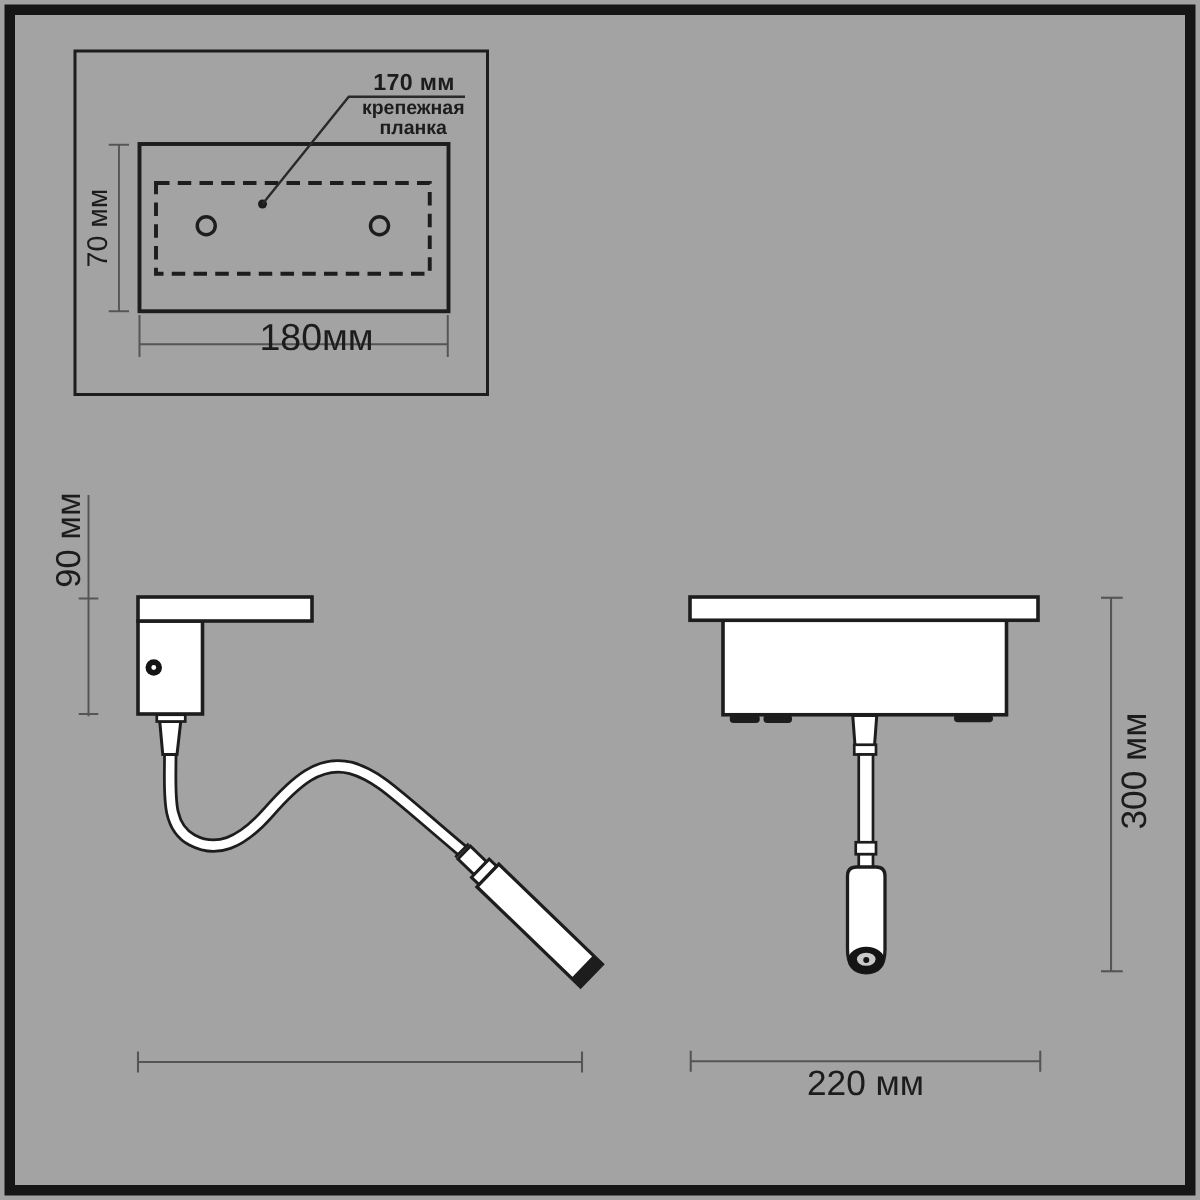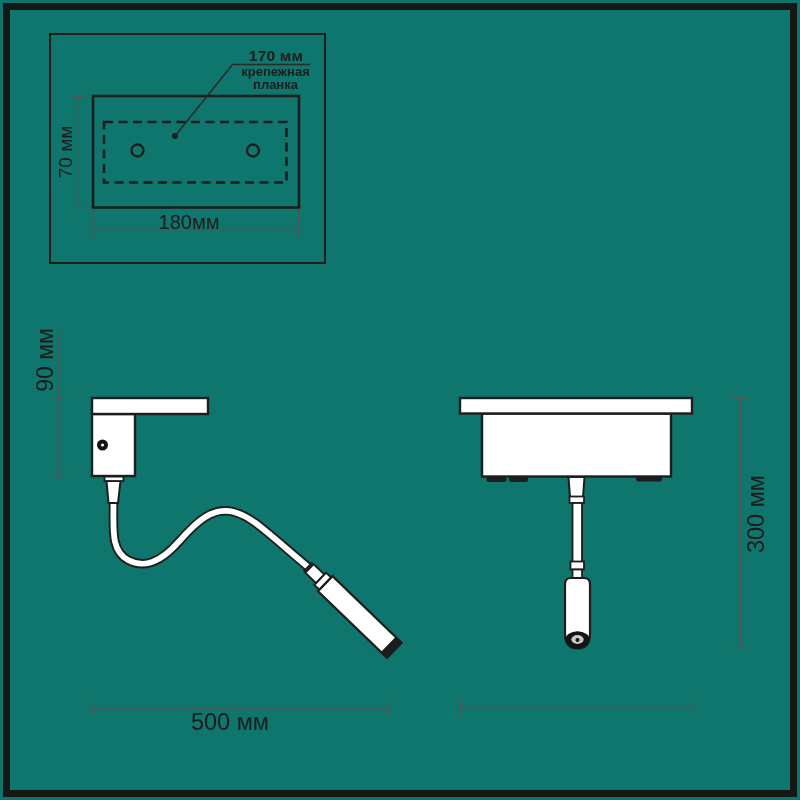--- a/index.html
+++ b/index.html
@@ -1,24 +1,24 @@
 <!DOCTYPE html>
 <html><head>
 <meta charset="utf-8">
 <style>
   html,body{margin:0;padding:0;background:#ffffff;}
-  .stage{position:relative;width:800px;height:800px;background:#0f766e;overflow:hidden;
+  .stage{position:relative;width:800px;height:800px;background:#a3a3a3;overflow:hidden;
          font-family:"Liberation Sans","DejaVu Sans",sans-serif;color:#1c1c1c;}
   .frame{position:absolute;left:3px;top:3px;right:3px;bottom:3px;border:7px solid #161616;pointer-events:none;}
   svg.drawing{position:absolute;left:0;top:0;}
   .label{position:absolute;color:#1c1c1c;text-align:center;white-space:nowrap;}
   .lbl-170{left:236px;top:47px;width:80px;font-size:15.5px;font-weight:700;letter-spacing:.2px;}
   .lbl-plate{left:225px;top:66px;width:101px;font-size:13px;font-weight:700;line-height:12.5px;}
   .lbl-70{left:20px;top:142px;width:90px;height:20px;font-size:19px;transform:rotate(-90deg);}
-  .lbl-180{left:144px;top:211px;width:90px;font-size:20px;}
+  .lbl-180{left:166px;top:211px;width:90px;font-size:25px;}
   .lbl-90{left:-6px;top:348px;width:100px;height:24px;font-size:23px;transform:rotate(-90deg);}
   .lbl-500{left:165px;top:709px;width:130px;font-size:23.5px;}
   .lbl-220{left:512px;top:709px;width:130px;font-size:23.5px;}
   .lbl-300{left:701px;top:501px;width:110px;height:26px;font-size:23.5px;transform:rotate(-90deg);}
 </style>
 </head>
 <body>
 
 <div class="stage">
   <div class="frame"></div>
@@ -117,15 +117,15 @@
   </svg>
 
   <div class="label lbl-170">170 мм</div>
   <div class="label lbl-plate">
     <div>крепежная</div>
     <div>планка</div>
   </div>
   <div class="label lbl-70">70 мм</div>
   <div class="label lbl-180">180мм</div>
   <div class="label lbl-90">90 мм</div>
-  <div class="label lbl-500">500 мм</div>
+  <div class="label lbl-220">220 мм</div>
   <div class="label lbl-300">300 мм</div>
 </div>
 
 </body></html>

